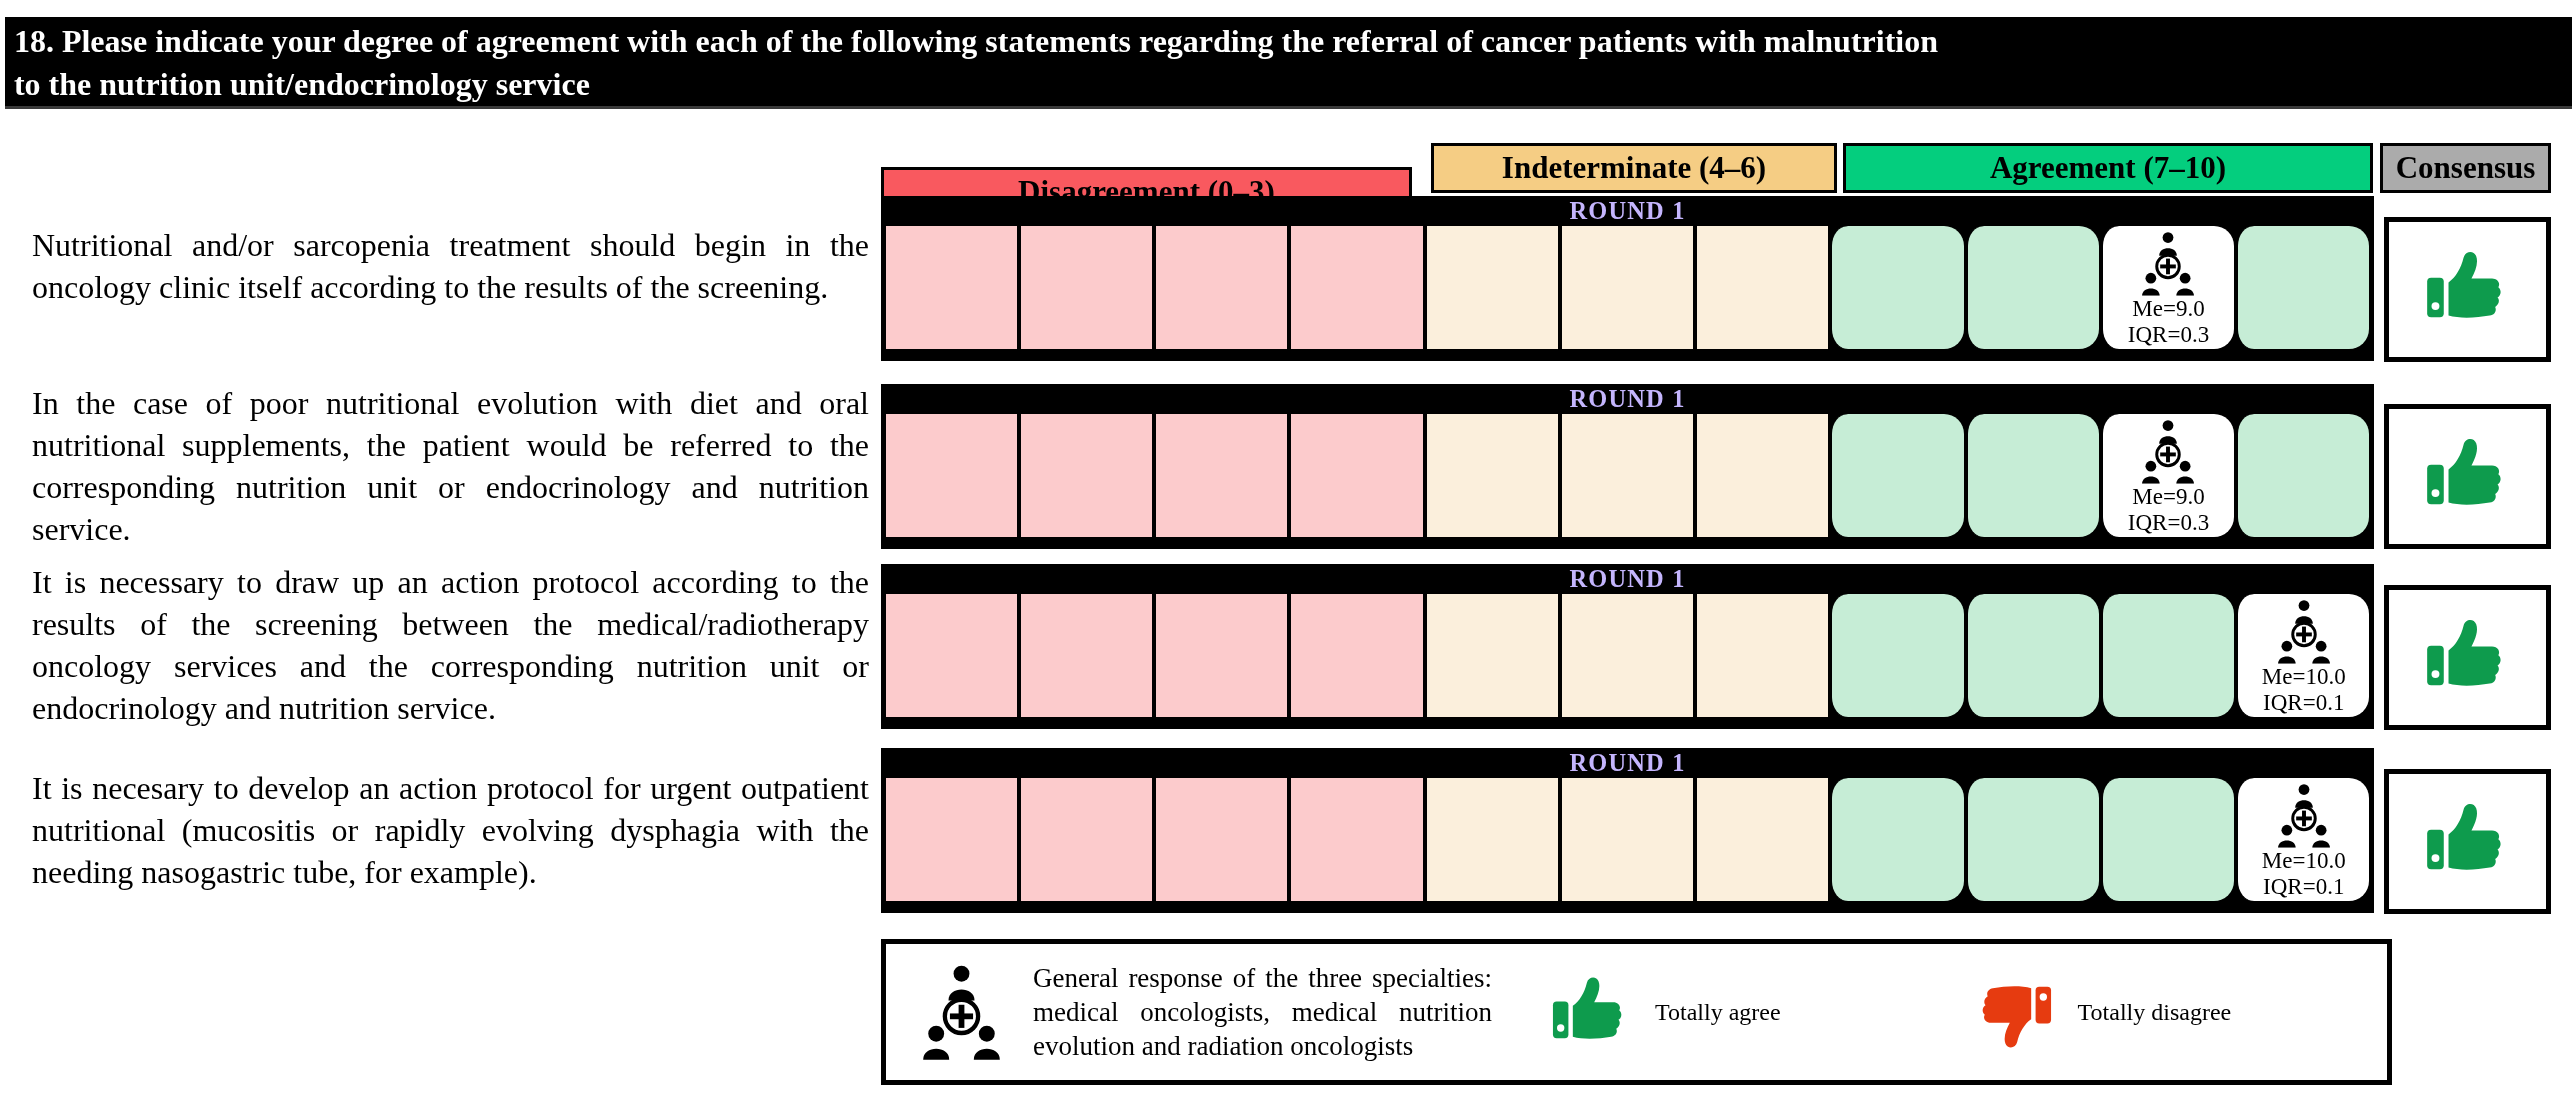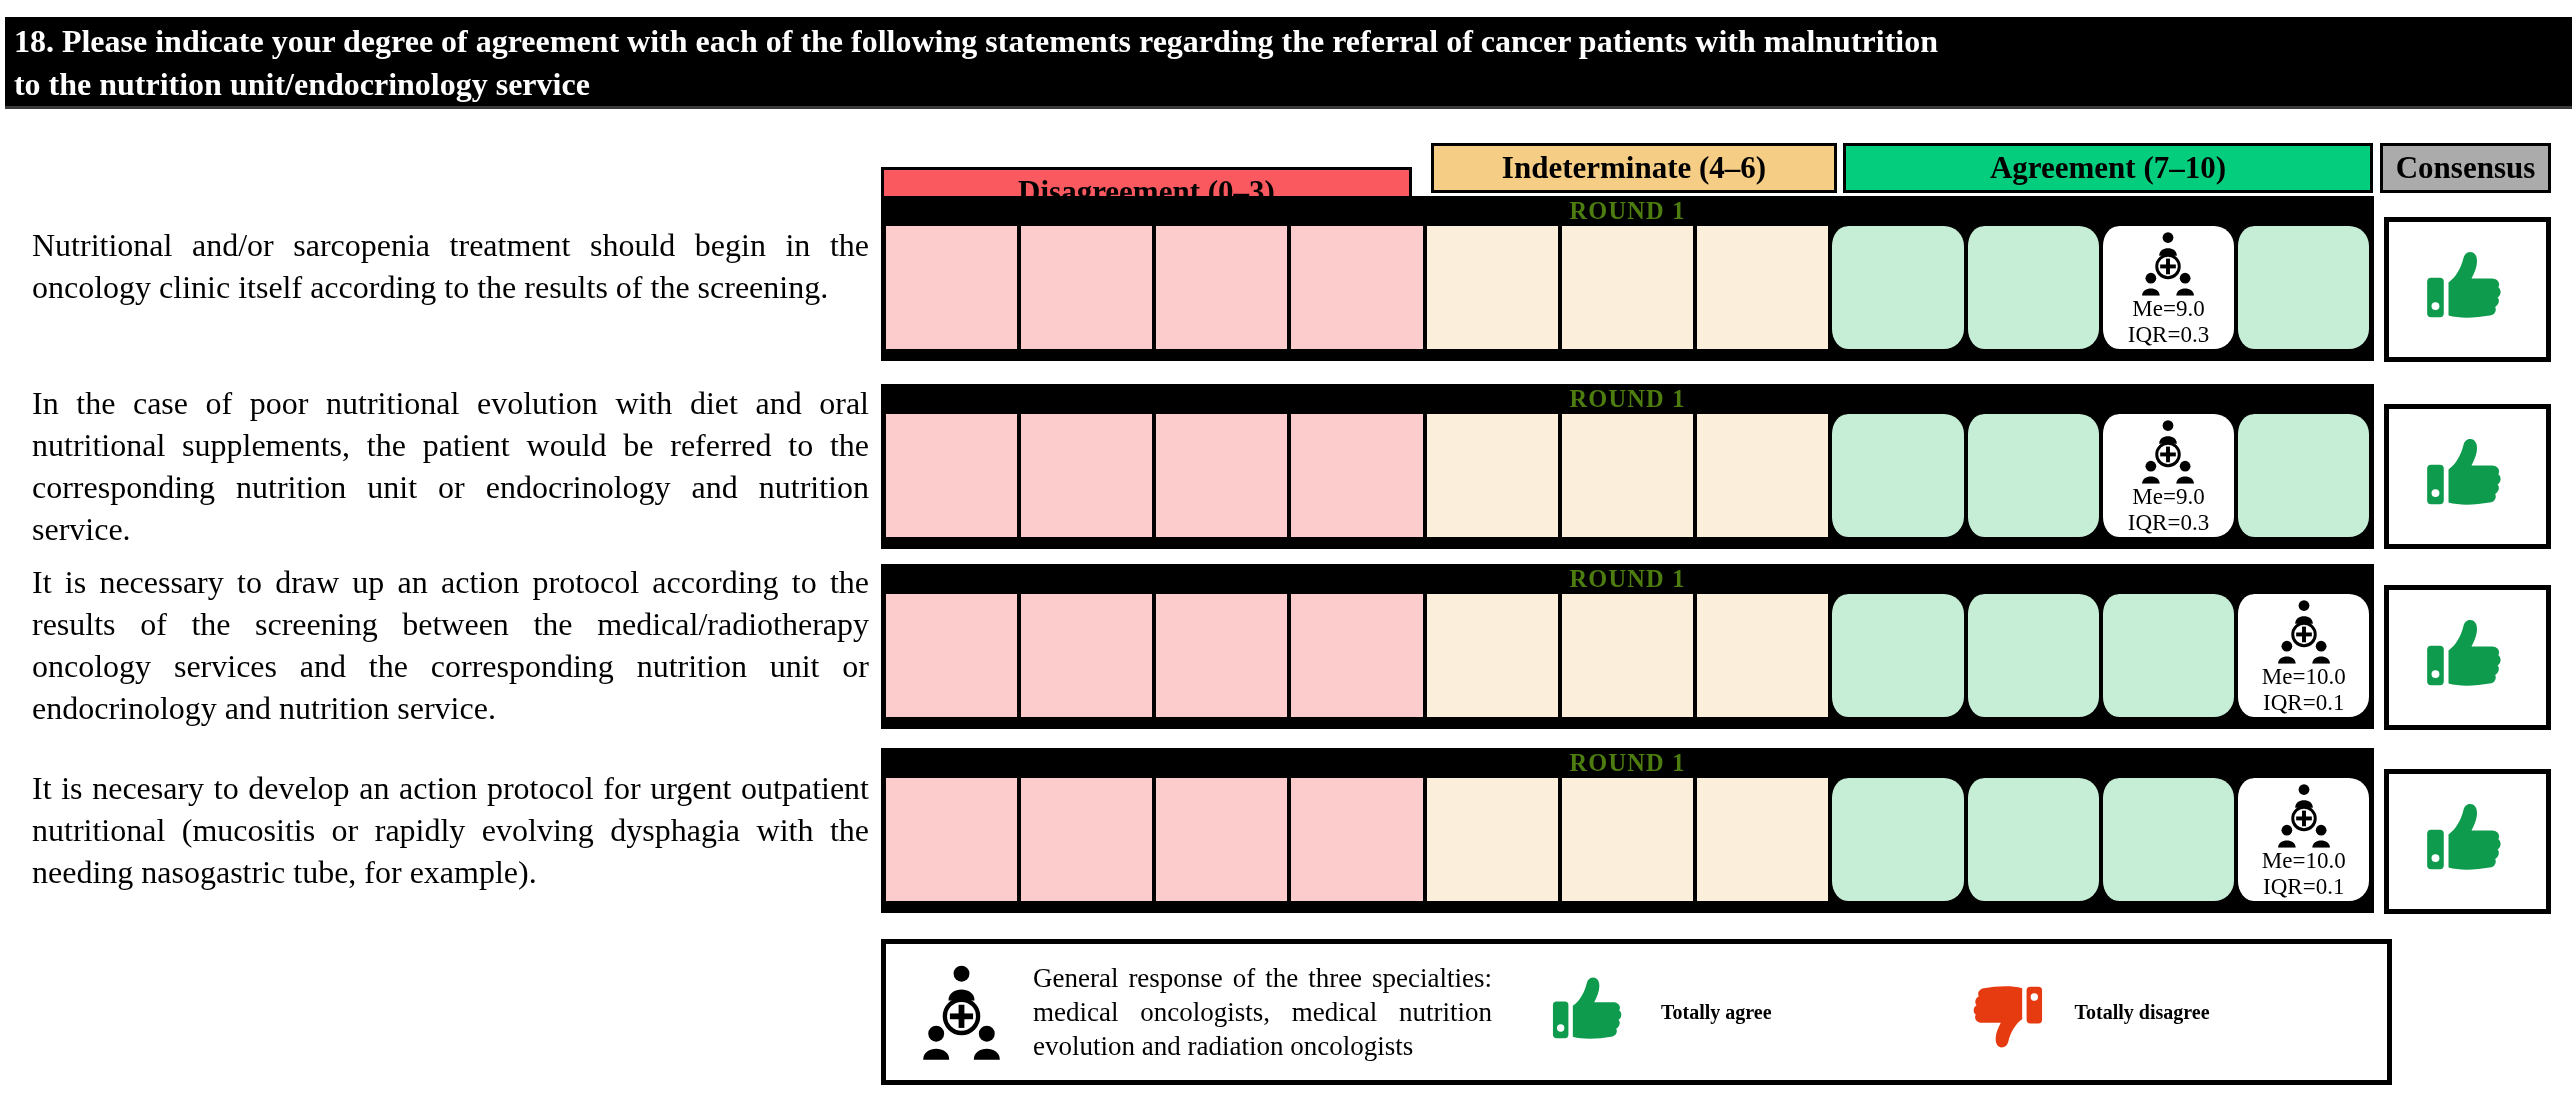--- a/index.html
+++ b/index.html
@@ -20,21 +20,21 @@
   .hb-agr{left:1843px;width:530px;background:var(--c-agr-h);text-align:right;}
   .hb-con{left:2380px;width:171px;background:var(--c-con-h);}
 
   
   .statement{position:absolute;left:32px;width:837px;font-size:32px;line-height:42px;
              text-align:justify;}
 
   
   .row-table{position:absolute;left:881px;width:1493px;background:#000;box-sizing:border-box;
              padding:0 4.6px 11.6px 4.6px;}
-  .round-bar{height:30px;color:#4d7c0f;display:flex;align-items:center;justify-content:center;
+  .round-bar{height:30px;color:#c4b5fd;display:flex;align-items:center;justify-content:center;
              font-size:24.4px;font-weight:bold;letter-spacing:1.2px;}
   .cells{display:flex;height:123px;}
   .cell{flex:1 1 0;border-left:4.6px solid #000;box-sizing:border-box;}
   .cell:first-child{border-left:none;}
   .z-dis{background:var(--c-dis);}
   .z-ind{background:var(--c-ind);}
   .z-agr{background:var(--c-agr);border-radius:20px;}
   .cell.marker{background:#fff;display:flex;flex-direction:column;align-items:center;
                justify-content:flex-start;padding-top:4.6px;}
   .ppl-icon{width:60px;height:65px;color:#000;}
@@ -47,21 +47,21 @@
   .thumb.up{color:var(--c-up);}
   .thumb.down{color:var(--c-down);transform:rotate(180deg);}
 
   
   .legend{position:absolute;left:881px;top:939px;width:1511px;height:146px;border:5.8px solid #000;
           background:#fff;box-sizing:border-box;display:flex;align-items:center;}
   .legend .ppl-big{width:87px;height:96px;margin-left:32px;flex:none;color:#000;}
   .legend-text{width:459px;margin-left:28px;font-size:27px;line-height:34px;text-align:justify;flex:none;}
   .legend .thumb{width:81px;height:81px;flex:none;}
   .lg-up{margin-left:58px;}
-  .lg-label{font-size:20px;margin-left:30px;flex:none;font-weight:bold;}
+  .lg-label{font-size:24px;margin-left:24px;flex:none;}
   .lg-down{margin-left:192px;}
 </style>
 </head>
 <body>
 
 <svg width="0" height="0" style="position:absolute" aria-hidden="true">
   <defs>
     <symbol id="ppl" viewBox="0 0 120 132">
       <g fill="currentColor">
         <circle cx="60" cy="13" r="11"></circle>

